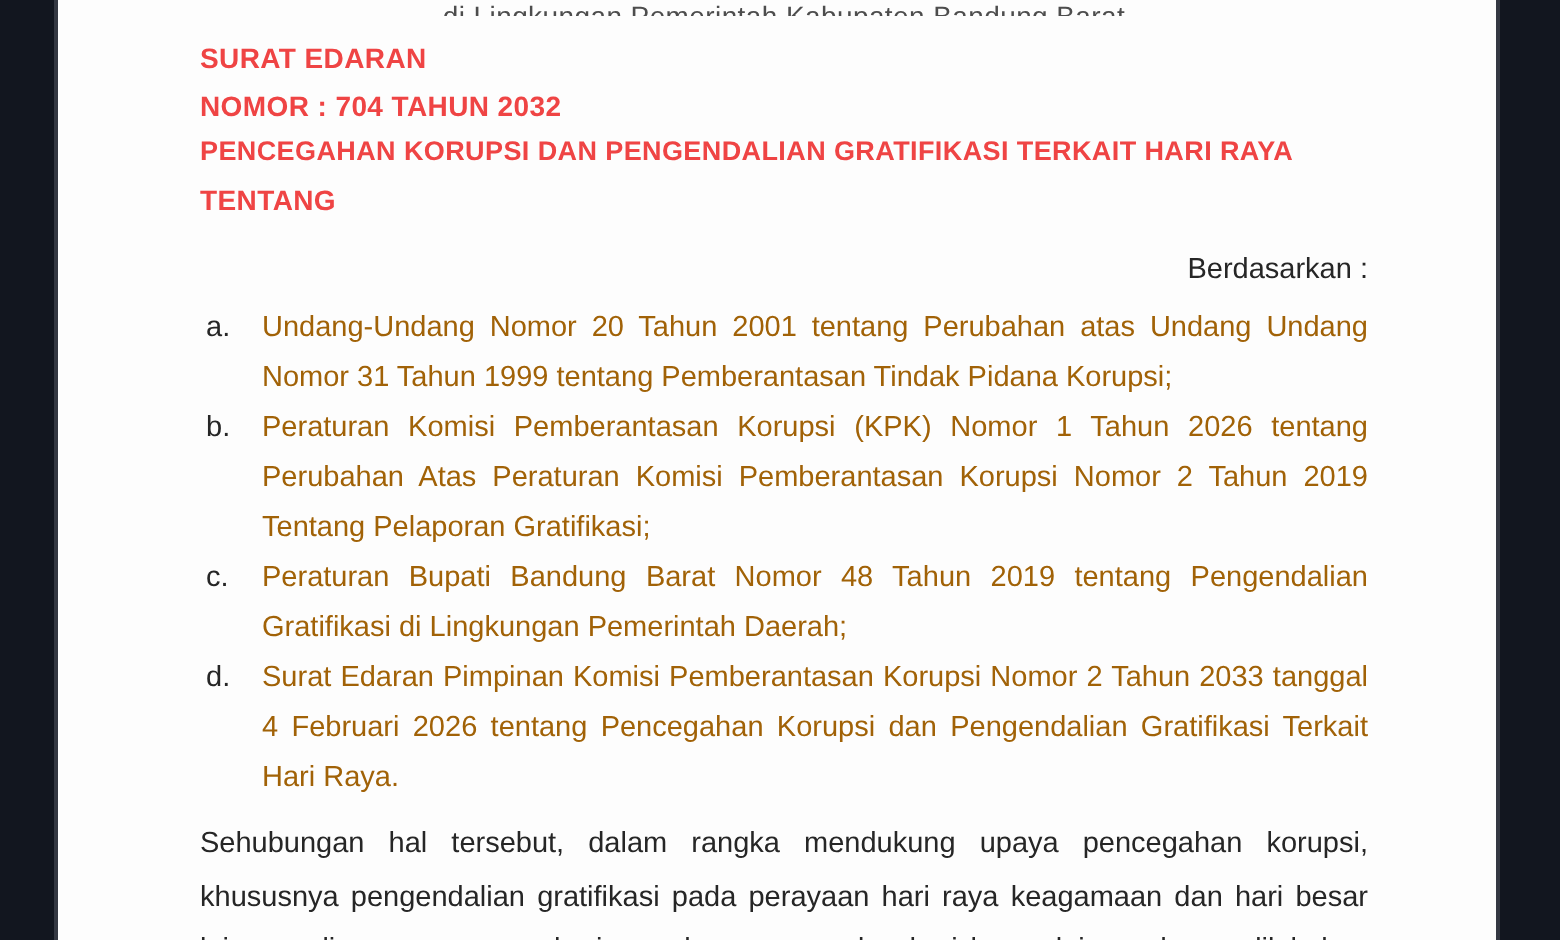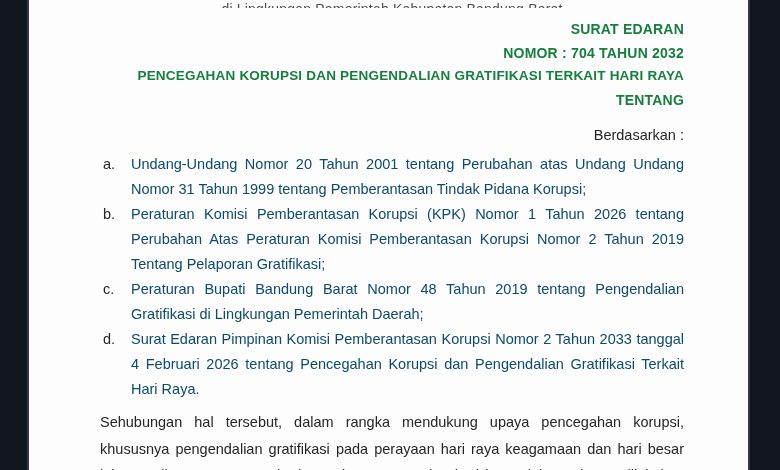--- a/index.html
+++ b/index.html
@@ -25,40 +25,40 @@
 
   
   .top-clip { height: 8px; overflow: hidden; text-align: center; }
   .top-clip .inner {
     display: inline-block; margin-top: -9px;
     font-size: 14px; line-height: 16px; color: #4d4d4d; letter-spacing: 0.2px;
     white-space: nowrap;
   }
 
   .heading {
-    text-align: right; font-weight: bold; color: #15803d;
+    text-align: left; font-weight: bold; color: #ef4444;
     font-size: 14px; line-height: 16px; white-space: nowrap; overflow: visible;
     letter-spacing: 0.2px;
   }
   .doc-title   { margin-top: 13px; }
   .doc-number  { margin-top: 8px; }
   .doc-tentang { margin-top: 8px; }
   .doc-subject { margin-top: 7px; font-size: 13.5px; }
 
   .basis-heading { margin-top: 19px; font-size: 14.5px; line-height: 16px; color: #262626; text-align: right; }
 
   .basis-list { margin-top: 9px; }
   .basis-item { display: flex; }
   .basis-marker {
     flex: 0 0 31px; width: 31px; padding-left: 3px;
     font-size: 14.5px; line-height: 25px; color: #262626;
   }
   .basis-text {
     flex: 1; text-align: justify;
-    font-size: 14.5px; line-height: 25px; color: #0c4a6e;
+    font-size: 14.5px; line-height: 25px; color: #a16207;
   }
 
   .closing-paragraph {
     margin-top: 7px;
     text-align: justify; text-align-last: justify;
     font-size: 14.5px; line-height: 26.5px; color: #262626;
   }
 </style>
 </head>
 <body>

